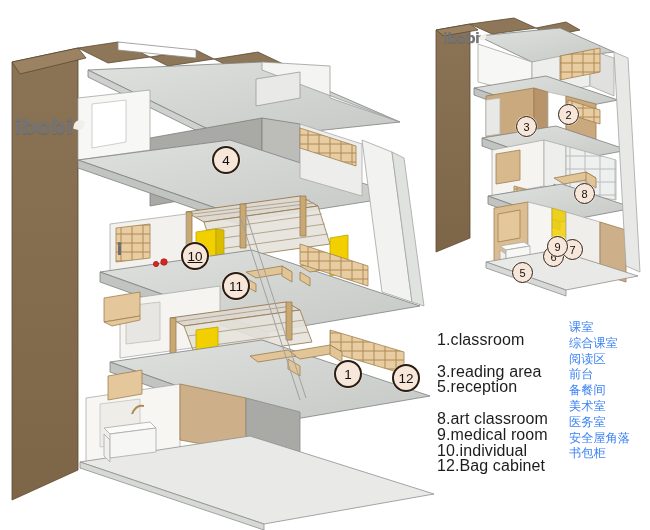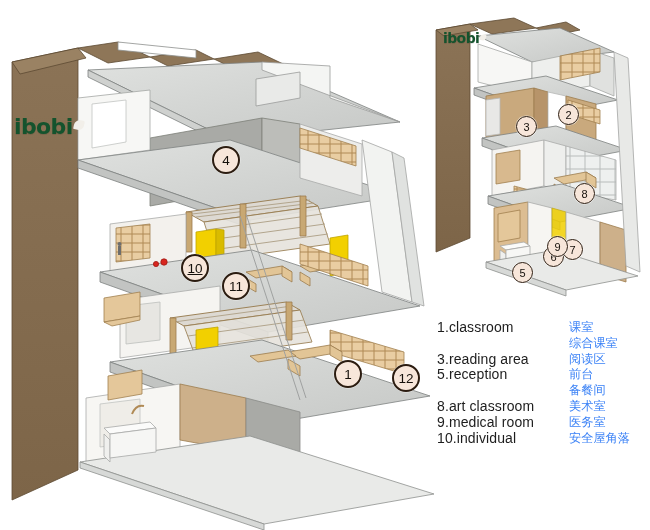--- a/index.html
+++ b/index.html
@@ -4,35 +4,35 @@
 <style>
   html,body{margin:0;padding:0;background:#ffffff;}
   body{width:650px;height:530px;overflow:hidden;
        font-family:"Liberation Sans","DejaVu Sans",sans-serif;}
   #stage{position:relative;width:650px;height:530px;background:#fff;}
   svg.scene{position:absolute;left:0;top:0;width:650px;height:530px;}
 
   
   #legend{position:absolute;left:437px;top:320px;width:205px;height:195px;}
   .leg-row{position:relative;height:15.8px;line-height:15.8px;white-space:nowrap;}
-  .leg-en{position:absolute;left:0;top:0;font-size:14px;color:#1d1d1d;letter-spacing:.1px;}
+  .leg-en{position:absolute;left:0;top:12px;font-size:16px;color:#1d1d1d;letter-spacing:.1px;}
   .leg-cn{position:absolute;left:132px;top:0;font-size:12.2px;color:#3b82f6;
           font-family:"DejaVu Sans","Liberation Sans",sans-serif;}
 
   
   .marker{position:absolute;border-radius:50%;background:#f7e6da;
           border:2.1px solid #2b1c10;box-sizing:border-box;
           display:flex;align-items:center;justify-content:center;
           font-size:12.5px;color:#15100b;font-weight:400;
           box-shadow:0 0 0 .5px rgba(255,255,255,.6);}
   .m-sm{width:21px;height:21px;font-size:11px;border-width:1.8px;}
   .m-lg{width:28px;height:28px;font-size:13.5px;}
 
   
-  .logo{position:absolute;color:#14532d;font-weight:700;letter-spacing:-0.6px;
+  .logo{position:absolute;color:#737373;font-weight:700;letter-spacing:-0.6px;
         font-family:"DejaVu Sans","Liberation Sans",sans-serif;
         text-shadow:0 1px 0 rgba(0,0,0,.10);}
   .logo .dotleaf{display:inline-block;width:.45em;height:.45em;background:#f2efe9;
         border-radius:60% 10% 55% 10%;transform:translateY(-.18em) rotate(12deg);
         margin-left:.06em;}
 </style>
 </head>
 <body>
 
 <div id="stage">
@@ -277,21 +277,21 @@
       </div>
       <div class="marker m-sm" style="left: 562px; top: 239px;">
         <span>7</span>
       </div>
       <div class="marker m-sm" style="left: 574px; top: 183px;">
         <span>8</span>
       </div>
       <div class="marker m-sm" style="left: 547px; top: 236px;">
         <span>9</span>
       </div>
-      <div class="marker m-lg" style="left: 181px; top: 254px; text-decoration: underline;">
+      <div class="marker m-lg" style="left: 181px; top: 242px; text-decoration: underline;">
         <span>10</span>
       </div>
       <div class="marker m-lg" style="left: 222px; top: 272px;">
         <span>11</span>
       </div>
       <div class="marker m-lg" style="left: 392px; top: 344px; margin-top: 20px;">
         <span>12</span>
       </div>
     </div>
 
@@ -319,15 +319,19 @@
         <span class="leg-cn">美术室</span>
       </div>
       <div class="leg-row">
         <span class="leg-en">9.medical room</span>
         <span class="leg-cn">医务室</span>
       </div>
       <div class="leg-row">
         <span class="leg-en">10.individual</span>
         <span class="leg-cn">安全屋角落</span>
       </div>
+      <div class="leg-row">
+        <span class="leg-en">12.Bag cabinet</span>
+        <span class="leg-cn">书包柜</span>
+      </div>
     </div>
 
 </div>
 
 </body></html>

